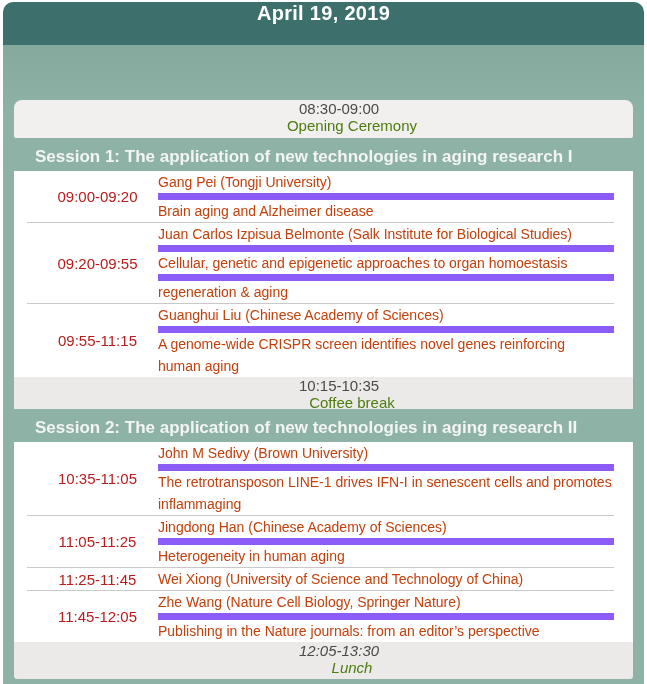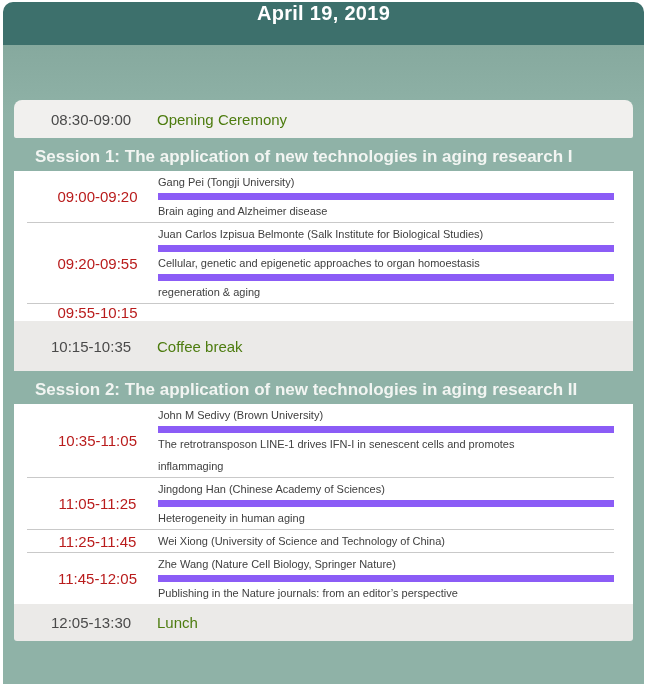--- a/index.html
+++ b/index.html
@@ -24,44 +24,44 @@
     margin: 0 3px;
     height: 639px;
     box-sizing: border-box;
     background: linear-gradient(180deg, #86a99e 0px, #8fb2a7 70px, #8fb2a7 100%);
     padding: 55px 11px 0 11px;
   }
   .simple-row {
     background: #f1f0ee;
     display: flex; align-items: center;
     padding-left: 37px;
-    font-size: 15px; color: #4a4a4a;
+    font-size: 15px; color: #4a4a4a; flex-direction: column;
   }
   .simple-row .time { width: 86px; }
   .simple-row .label { margin-left: 20px; color: #4d7c0f; }
   .opening { height: 38px; border-radius: 8px 8px 2px 2px; }
-  .after-row { background: #ebeae8; height: 50px; }
-  .after-row.last { height: 37px; border-radius: 0 0 3px 3px; }
+  .after-row { background: #ebeae8; height: 32px; }
+  .after-row.last { height: 37px; border-radius: 0 0 3px 3px; font-style: italic; }
   .session-title {
     padding: 9px 0 4px 21px;
     color: #f2f5f2; font-size: 17px; font-weight: bold;
   }
   .card { background: #ffffff; padding: 0 19px 0 13px; }
   .block { display: flex; }
   .block + .block { border-top: 1px solid #c9c9c9; }
   .time-col {
     flex: none;
     width: 121px; padding-left: 10px;
     display: flex; align-items: center; justify-content: center;
     font-size: 15px; color: #b91c1c;
   }
   .content-col { flex: 1; min-width: 0; }
   .cell + .cell { border-top: 7px solid #8b5cf6; }
   .line {
-    line-height: 22px; font-size: 11px; color: #404040;
+    line-height: 22px; font-size: 14px; color: #c2410c;
     white-space: nowrap;
   }
 </style>
 </head>
 <body>
 
 <div class="page">
   <div class="date-header">
     <span class="date-title">April 19, 2019</span>
   </div>
@@ -93,21 +93,30 @@
                 </div>
                 <div class="cell">
                   <div class="line">Cellular, genetic and epigenetic approaches to organ homoestasis</div>
                 </div>
                 <div class="cell">
                   <div class="line">regeneration &amp; aging</div>
                 </div>
               </div>
             </div>
             <div class="block">
-              <div class="time-col">09:55-10:15</div>
+              <div class="time-col">09:55-11:15</div>
+              <div class="content-col">
+                <div class="cell">
+                  <div class="line">Guanghui Liu (Chinese Academy of Sciences)</div>
+                </div>
+                <div class="cell">
+                  <div class="line">A genome-wide CRISPR screen identifies novel genes reinforcing</div>
+                  <div class="line">human aging</div>
+                </div>
+              </div>
             </div>
           </div>
           <div class="simple-row after-row">
             <span class="time">10:15-10:35</span>
             <span class="label">Coffee break</span>
           </div>
         </div>
         <div class="session">
           <div class="session-title">Session 2: The application of new technologies in aging research II</div>
           <div class="card">

